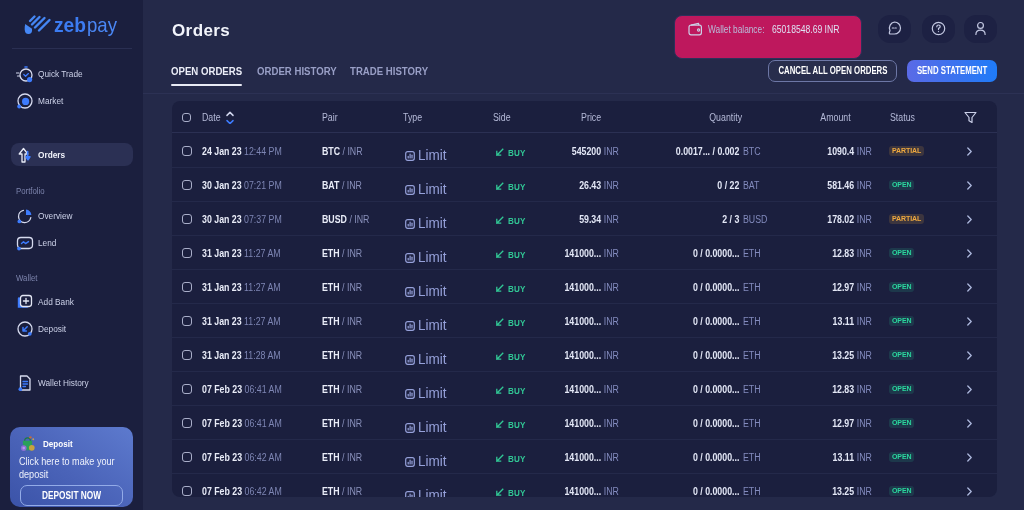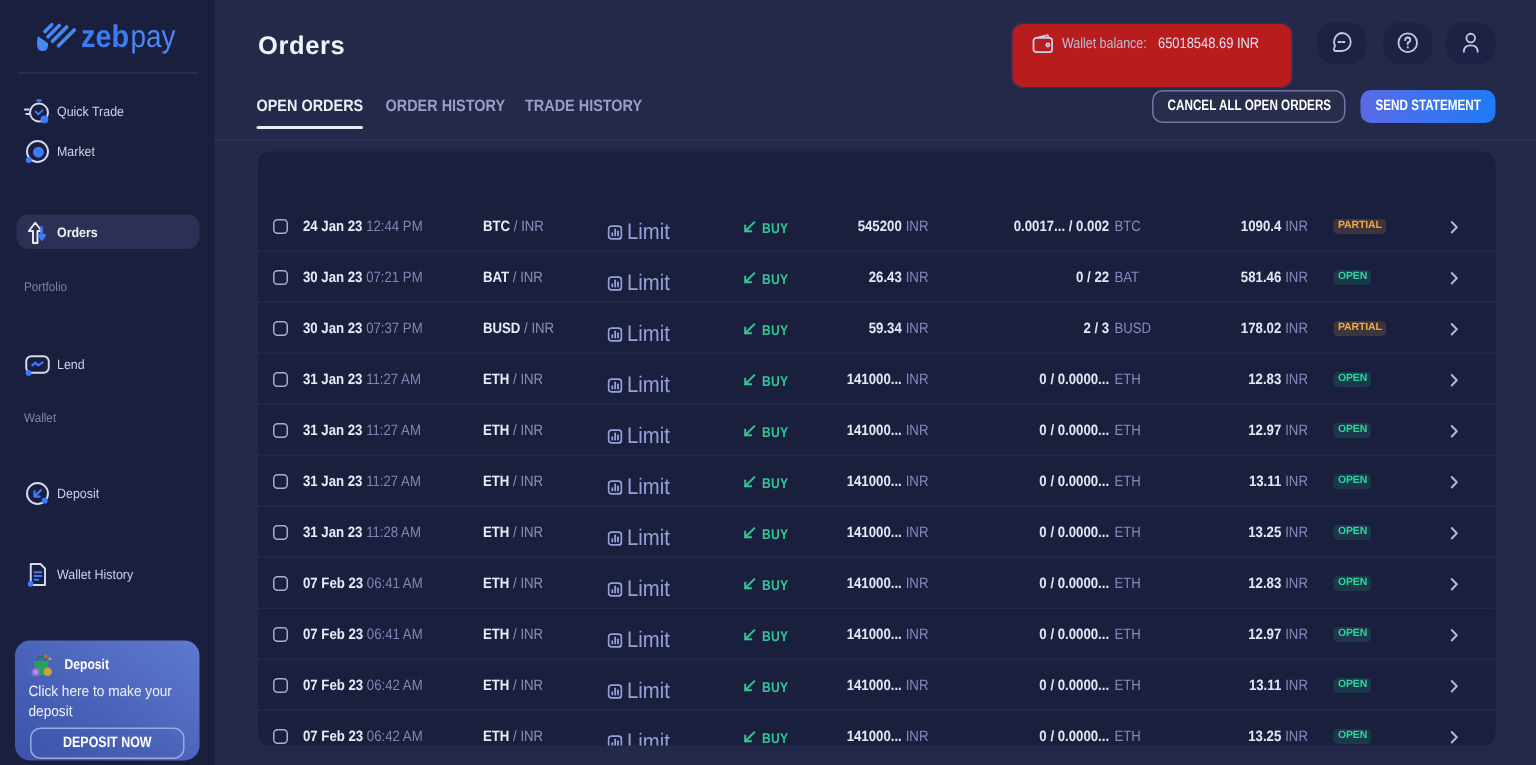--- a/index.html
+++ b/index.html
@@ -22,21 +22,21 @@
   #dcard .t2 { position:absolute; left:9px; top:28px; width:118px; font-size:10px; line-height:13px; color:#eef1fb; transform:scaleX(.91); transform-origin:0 50%; }
   #dcard .btn { position:absolute; left:10px; top:58px; width:103px; height:21px; border:1px solid #93abe8; border-radius:7px;
                 color:#fff; font-size:10px; font-weight:bold; text-align:center; line-height:19px; }
   #dcard .btn span { display:inline-block; transform:scaleX(.83); transform-origin:50% 50%; }
   
   #title { position:absolute; left:172px; top:21px; font-size:17px; font-weight:bold; color:#f2f4fb; letter-spacing:.4px; }
   .tab { position:absolute; top:65px; font-size:11px; font-weight:bold; color:#999fc6; white-space:nowrap; transform:scaleX(.875); transform-origin:0 50%; }
   .tab.on { color:#eceef8; }
   #tabline { position:absolute; left:171px; top:84px; width:71px; height:2px; background:#e8eaf4; border-radius:1px; }
   #hdrline { position:absolute; left:143px; top:93px; width:881px; height:1px; background:#2c3154; }
-  #wpill { position:absolute; left:674px; top:15px; width:188px; height:44px; background:#b91c1c; border-radius:8px; border:1px solid #2c315a;text-align:right; }
+  #wpill { position:absolute; left:674px; top:15px; width:188px; height:44px; background:#be185d; border-radius:8px; border:1px solid #2c315a;text-align:right; }
   #wpill .wic { position:absolute; left:13px; top:6px; }
   #wpill .wl { position:absolute; left:33px; top:8px; font-size:10px; color:#b9bedb; white-space:nowrap; transform:scaleX(.83); transform-origin:0 50%; }
   #wpill .wv { position:absolute; left:97px; top:8px; font-size:10px; color:#dfe3f4; white-space:nowrap; transform:scaleX(.86); transform-origin:0 50%; }
   .cbtn { position:absolute; top:15px; width:33px; height:28px; background:#1d2143; border-radius:12px; }
   .cbtn svg { position:absolute; left:8px; top:5px; }
   .hbtn { position:absolute; top:60px; height:22px; border-radius:7px; font-size:10px; font-weight:bold;
           color:#fff; white-space:nowrap; display:flex; align-items:center; justify-content:center; }
   .hbtn span { display:inline-block; transform:scaleX(.78); transform-origin:50% 50%; }
   #cancelbtn { left:768px; width:129px; border:1px solid #6d77a6; line-height:20px; background:rgba(255,255,255,0.02); }
   #sendbtn { left:907px; width:90px; background:linear-gradient(90deg,#5a6ae6,#1f7bf8); line-height:22px; }
@@ -111,30 +111,47 @@
   <div class="mitem active" style="top:142px;">
     <div class="hl"></div>
     <svg class="ic" viewBox="0 0 18 18">
       <path d="M6 16 L6 8 L3.2 8 L7.5 2.5 L11.8 8 L9 8 L9 16 Z" fill="none" stroke="#e8ebf7" stroke-width="1.3" stroke-linejoin="round"></path>
       <path d="M11.5 4 L11.5 10.5 L14.3 10.5 L11.9 14 L9.5 10.5 L11.5 10.5 Z" fill="#3d7bfd" stroke="#3d7bfd" stroke-width="2" stroke-linejoin="round" transform="translate(2.2,2.2) scale(0.82)"></path>
     </svg>
     <div class="lbl">Orders</div>
   </div>
 
   <div class="slabel" style="top:186px;">Portfolio</div>
+  <div class="mitem" style="top:203px;">
+    <svg class="ic" viewBox="0 0 18 18">
+      <path d="M14.8 10.6 A6.2 6.2 0 1 1 7.4 3.3" fill="none" stroke="#d6daee" stroke-width="1.3" stroke-linecap="round"></path>
+      <path d="M10 2.6 A6.4 6.4 0 0 1 15.4 8 L10 8 Z" fill="#3d7bfd"></path>
+      <circle cx="3.4" cy="14.4" r="1.9" fill="#3d7bfd"></circle>
+    </svg>
+    <div class="lbl">Overview</div>
+  </div>
   <div class="mitem" style="top:230px;">
     <svg class="ic" viewBox="0 0 18 18">
       <rect x="1.5" y="3.5" width="15" height="11" rx="3.4" fill="none" stroke="#d6daee" stroke-width="1.3"></rect>
       <path d="M5.5 9.6 L7.5 7.8 L9.5 9.6 L12.5 7.6" fill="none" stroke="#3d7bfd" stroke-width="1.4" stroke-linecap="round" stroke-linejoin="round"></path>
       <circle cx="3" cy="14.6" r="1.9" fill="#3d7bfd"></circle>
     </svg>
     <div class="lbl">Lend</div>
   </div>
 
   <div class="slabel" style="top:273px;">Wallet</div>
+  <div class="mitem" style="top:289px;">
+    <svg class="ic" viewBox="0 0 18 18">
+      <path d="M3 5.5 L3 13.5 L11 13.5" fill="none" stroke="#3d7bfd" stroke-width="2.4" stroke-linecap="round"></path>
+      <rect x="4.5" y="2.5" width="11" height="11" rx="2.4" fill="#1b1f3e" stroke="#e3e6f3" stroke-width="1.3"></rect>
+      <line x1="10" y1="5.4" x2="10" y2="10.6" stroke="#e3e6f3" stroke-width="1.3" stroke-linecap="round"></line>
+      <line x1="7.4" y1="8" x2="12.6" y2="8" stroke="#e3e6f3" stroke-width="1.3" stroke-linecap="round"></line>
+    </svg>
+    <div class="lbl">Add Bank</div>
+  </div>
   <div class="mitem" style="top:316px;">
     <svg class="ic" viewBox="0 0 18 18">
       <circle cx="9" cy="9" r="7" fill="none" stroke="#d6daee" stroke-width="1.3"></circle>
       <path d="M11.2 6.8 L7 11 M7 11 L7 7.6 M7 11 L10.4 11" fill="none" stroke="#3d7bfd" stroke-width="1.5" stroke-linecap="round" stroke-linejoin="round"></path>
       <circle cx="13.8" cy="13.8" r="1.9" fill="#3d7bfd"></circle>
     </svg>
     <div class="lbl">Deposit</div>
   </div>
   <div class="mitem" style="top:370px;">
     <svg class="ic" viewBox="0 0 18 18">
@@ -198,20 +215,38 @@
     </svg>
   </div>
   <div class="hbtn" id="cancelbtn">
       <span>CANCEL ALL OPEN ORDERS</span>
     </div>
   <div class="hbtn" id="sendbtn">
       <span>SEND STATEMENT</span>
     </div>
 
   <div id="table">
+  <div class="hrow">
+    <div class="cb"></div>
+    <div class="hcell" style="left:30px;">Date</div>
+    <svg style="position:absolute;left:54px;top:10px;" width="8" height="13" viewBox="0 0 8 13">
+      <path d="M1 4.4 L4 1.4 L7 4.4" fill="none" stroke="#cdd2ea" stroke-width="1.5" stroke-linecap="round" stroke-linejoin="round"></path>
+      <path d="M1 9.6 L4 12.6 L7 9.6" fill="none" stroke="#3d7bfd" stroke-width="1.5" stroke-linecap="round" stroke-linejoin="round"></path>
+    </svg>
+    <div class="hcell" style="left:150px;">Pair</div>
+    <div class="hcell" style="left:231px;">Type</div>
+    <div class="hcell" style="left:321px;">Side</div>
+    <div class="hcell r" style="left:345px;width:100px;text-align:right;padding-right:18px;">Price</div>
+    <div class="hcell r" style="left:465px;width:120px;text-align:right;padding-right:17px;">Quantity</div>
+    <div class="hcell r" style="left:618px;width:80px;text-align:right;padding-right:22px;">Amount</div>
+    <div class="hcell" style="left:718px;">Status</div>
+    <svg style="position:absolute;left:792px;top:10px;" width="13" height="13" viewBox="0 0 13 13">
+      <path d="M1 1.5 L12 1.5 L8 6.5 L8 11.5 L5 9.8 L5 6.5 Z" fill="none" stroke="#ccd1ea" stroke-width="1.2" stroke-linejoin="round"></path>
+    </svg>
+  </div>
   <div class="row" style="top:33px;">
     <div class="cb"></div>
     <div class="c-date"><b>24 Jan 23</b> 12:44 PM</div>
     <div class="c-pair"><b>BTC</b> / INR</div>
     <div class="c-type"><svg width="10" height="10" viewBox="0 0 10 10">
             <rect x="0.7" y="0.7" width="8.6" height="8.6" rx="2" fill="none" stroke="#96a1da" stroke-width="1.2"></rect>
             <line x1="3.2" y1="5.4" x2="3.2" y2="7" stroke="#96a1da" stroke-width="1.2" stroke-linecap="round"></line>
             <line x1="5.1" y1="3" x2="5.1" y2="7" stroke="#96a1da" stroke-width="1.2" stroke-linecap="round"></line>
             <line x1="7" y1="4.2" x2="7" y2="7" stroke="#96a1da" stroke-width="1.2" stroke-linecap="round"></line>
           </svg><span class="tx">Limit</span></div>

